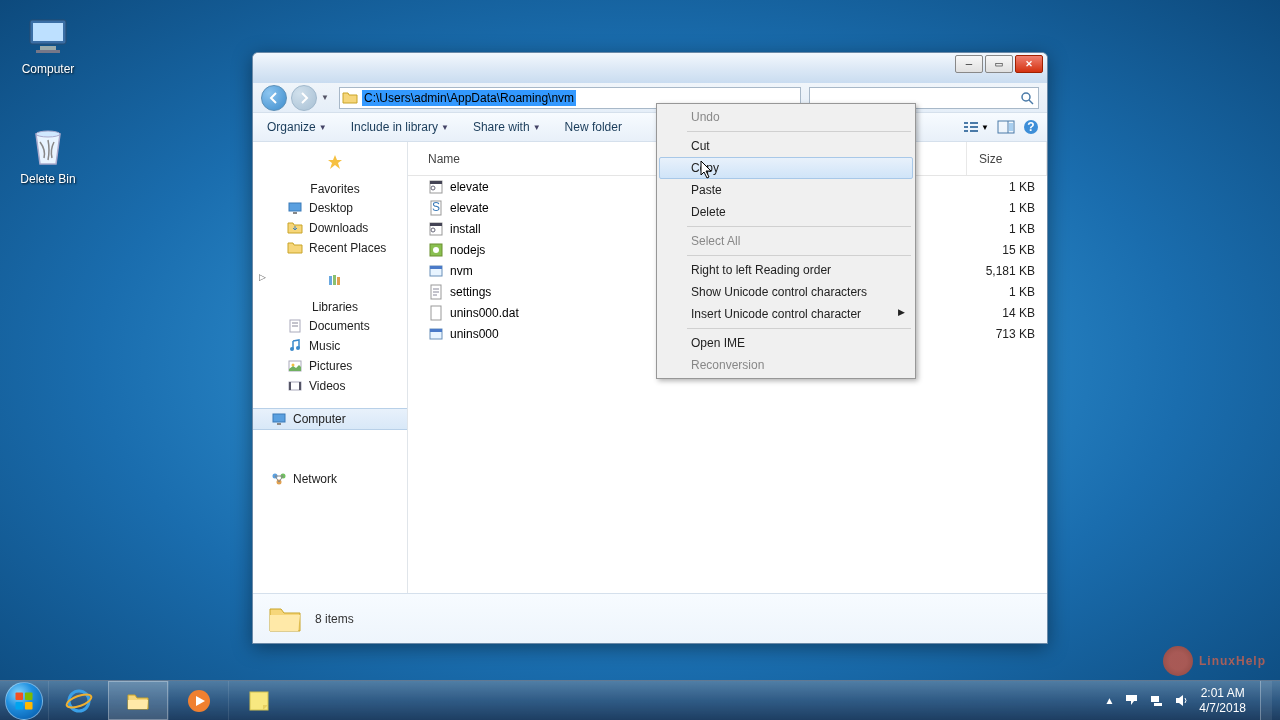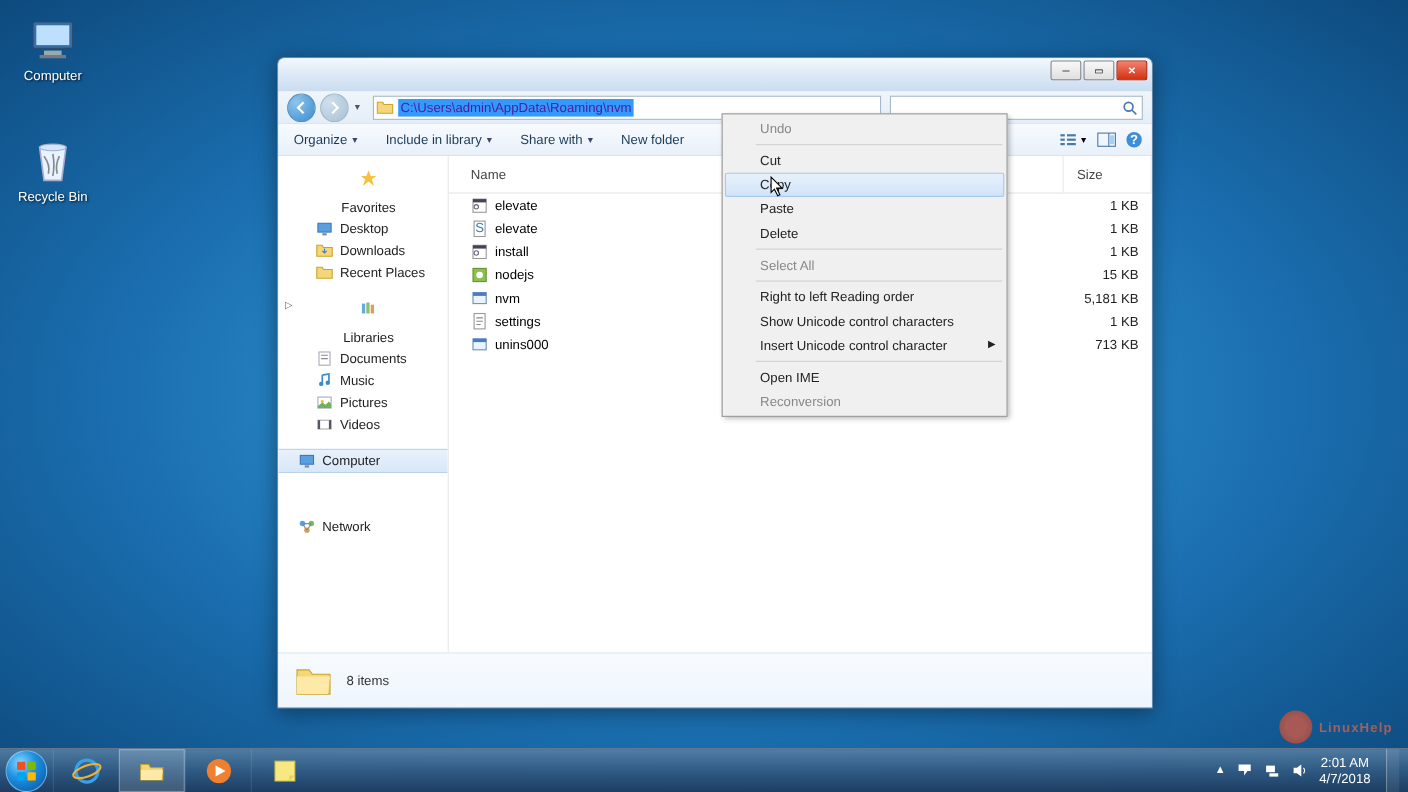--- a/index.html
+++ b/index.html
@@ -17,21 +17,21 @@
 .win-btn { width: 28px; height: 18px; border: 1px solid #888; border-radius: 2px; background: linear-gradient(to bottom, #f8f8f8, #e0e0e0); display: flex; align-items: center; justify-content: center; font-size: 9px; cursor: default; }
 .win-btn.close { background: linear-gradient(to bottom, #f08070, #d43210); border-color: #a02000; color: #fff; font-weight: bold; }
 
 
 .navbar { height: 30px; background: linear-gradient(to bottom, #f0f5fa, #e5eef8); display: flex; align-items: center; padding: 0 8px; gap: 4px; border-bottom: 1px solid #d5e0ec; }
 .nav-btn { width: 26px; height: 26px; border-radius: 50%; background: radial-gradient(circle at 30% 30%, #8cc5f0, #3d8ccc); border: 1px solid #5a8fb8; display: flex; align-items: center; justify-content: center; color: #fff; font-size: 14px; }
 .nav-btn.fwd { background: radial-gradient(circle at 30% 30%, #d0e0ec, #a8c0d4); border-color: #a0b8cc; }
 .nav-history-drop { width: 10px; font-size: 8px; color: #556; }
 .address-bar { flex: 1; height: 22px; border: 1px solid #a8b8c8; background: #fff; display: flex; align-items: center; padding: 0 2px; gap: 4px; margin-left: 4px; position: relative; }
 .address-icon { width: 16px; height: 16px; }
-.address-text { background: #3399ff; color: #4c1d95; padding: 1px 2px; font-size: 12px; }
+.address-text { background: #3399ff; color: #000000; padding: 1px 2px; font-size: 12px; }
 .search-box { width: 230px; height: 22px; border: 1px solid #a8b8c8; background: #fff; margin-left: 4px; display: flex; align-items: center; justify-content: flex-end; padding: 0 4px; }
 
 
 .toolbar { height: 29px; background: linear-gradient(to bottom, #f7fbff, #e8f0f9); border-bottom: 1px solid #d5e0ec; display: flex; align-items: center; padding: 0 8px; gap: 12px; }
 .toolbar-btn { color: #1a3c5a; padding: 2px 6px; display: flex; align-items: center; gap: 3px; }
 .toolbar-btn .drop { font-size: 8px; color: #446; }
 .toolbar-right { margin-left: auto; display: flex; align-items: center; gap: 8px; }
 
 
 .content { display: flex; height: calc(100% - 30px - 30px - 29px - 50px); }
@@ -104,21 +104,21 @@
 </div>
 
 <div class="desktop-icon" style="left:10px; top:122px;">
   <div class="icon-img">
     <svg viewBox="0 0 48 48">
         <path d="M12 12 L36 12 L32 42 L16 42 Z" fill="#e8f4ff" stroke="#aac" stroke-width="1.5"></path>
         <ellipse cx="24" cy="12" rx="12" ry="3" fill="#d0e8ff" stroke="#aac"></ellipse>
         <path d="M16 20 Q22 28 20 36 M24 18 Q26 28 24 38 M30 20 Q26 28 28 36" stroke="#888" stroke-width="1.5" fill="none"></path>
       </svg>
   </div>
-  <div class="label">Recycle Bin</div>
+  <div class="label">Delete Bin</div>
 </div>
 
 <div class="explorer-window">
   <div class="titlebar">
     <div class="window-controls">
       <div class="win-btn">─</div>
       <div class="win-btn">▭</div>
       <div class="win-btn close">✕</div>
     </div>
   </div>
@@ -396,20 +396,31 @@
                 <svg viewBox="0 0 16 16">
                   <rect x="3" y="1" width="10" height="14" fill="#fff" stroke="#999"></rect>
                   <line x1="5" y1="5" x2="11" y2="5" stroke="#889"></line>
                   <line x1="5" y1="8" x2="11" y2="8" stroke="#889"></line>
                   <line x1="5" y1="11" x2="9" y2="11" stroke="#889"></line>
                 </svg>
               </span>
               <span>settings</span>
             </div>
             <div class="fsize">1 KB</div>
+          </div>
+          <div class="file-row">
+            <div class="fname">
+              <span class="file-icon">
+                <svg viewBox="0 0 16 16">
+                  <rect x="3" y="1" width="10" height="14" fill="#fff" stroke="#999"></rect>
+                </svg>
+              </span>
+              <span>unins000.dat</span>
+            </div>
+            <div class="fsize">14 KB</div>
           </div>
           <div class="file-row">
             <div class="fname">
               <span class="file-icon">
                 <svg viewBox="0 0 16 16">
                   <rect x="2" y="3" width="12" height="10" fill="#e8f4ff" stroke="#6a90b8"></rect>
                   <rect x="2" y="3" width="12" height="3" fill="#4a7ac8"></rect>
                 </svg>
               </span>
               <span>unins000</span>

